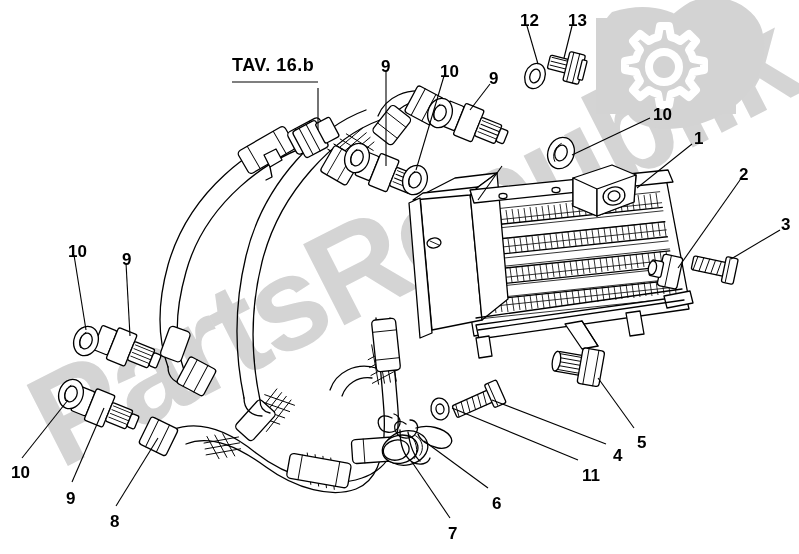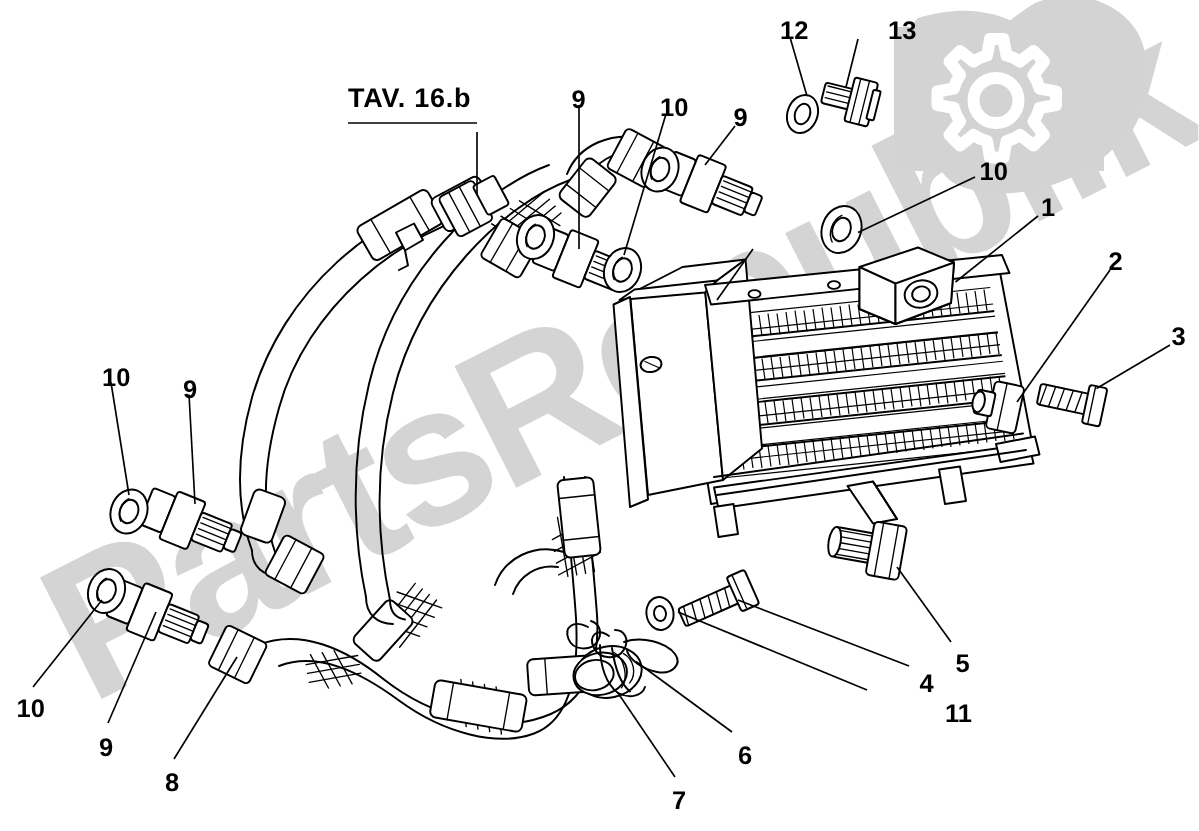--- a/index.html
+++ b/index.html
@@ -554,16 +554,16 @@
   <div class="lbl" style="left:448px;top:525px;">7</div>
   <div class="lbl" style="left:110px;top:513px;">8</div>
   <div class="lbl" style="left:381px;top:58px;">9</div>
   <div class="lbl" style="left:489px;top:70px;">9</div>
   <div class="lbl" style="left:122px;top:251px;">9</div>
   <div class="lbl" style="left:66px;top:490px;">9</div>
   <div class="lbl" style="left:440px;top:63px;">10</div>
   <div class="lbl" style="left:653px;top:106px;">10</div>
   <div class="lbl" style="left:68px;top:243px;">10</div>
   <div class="lbl" style="left:11px;top:464px;">10</div>
-  <div class="lbl" style="left:582px;top:467px;margin-left:48px;">11</div>
+  <div class="lbl" style="left:582px;top:467px;">11</div>
   <div class="lbl" style="left:520px;top:12px;">12</div>
-  <div class="lbl" style="left:592px;top:12px;">13</div>
+  <div class="lbl" style="left:568px;top:12px;">13</div>
 </div>
 
 </body></html>

